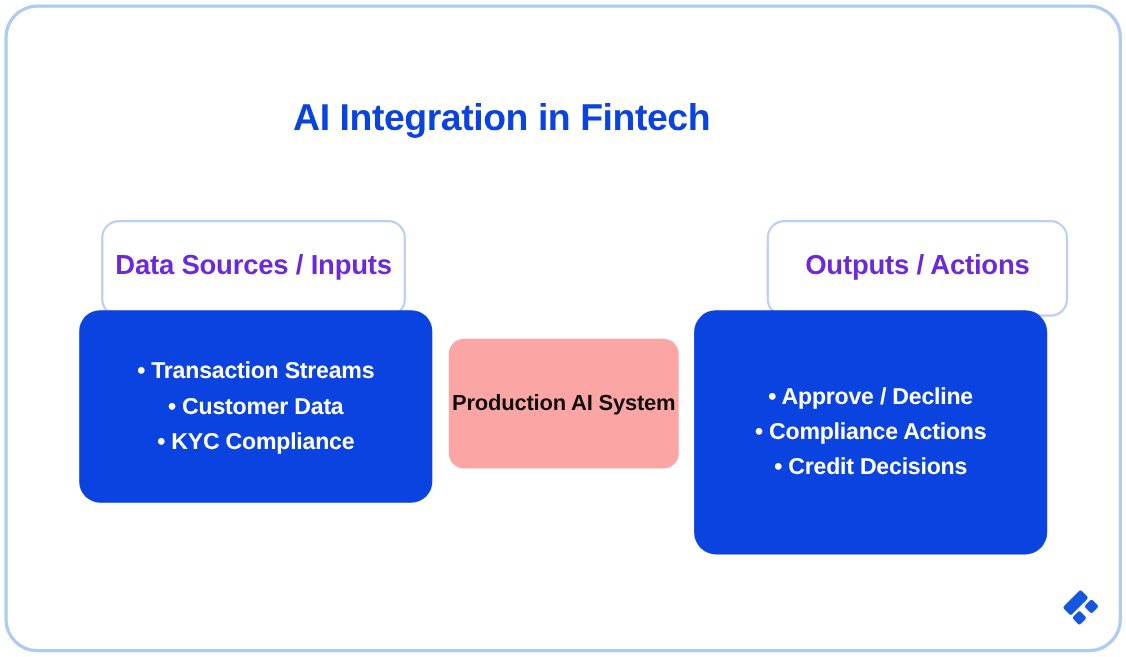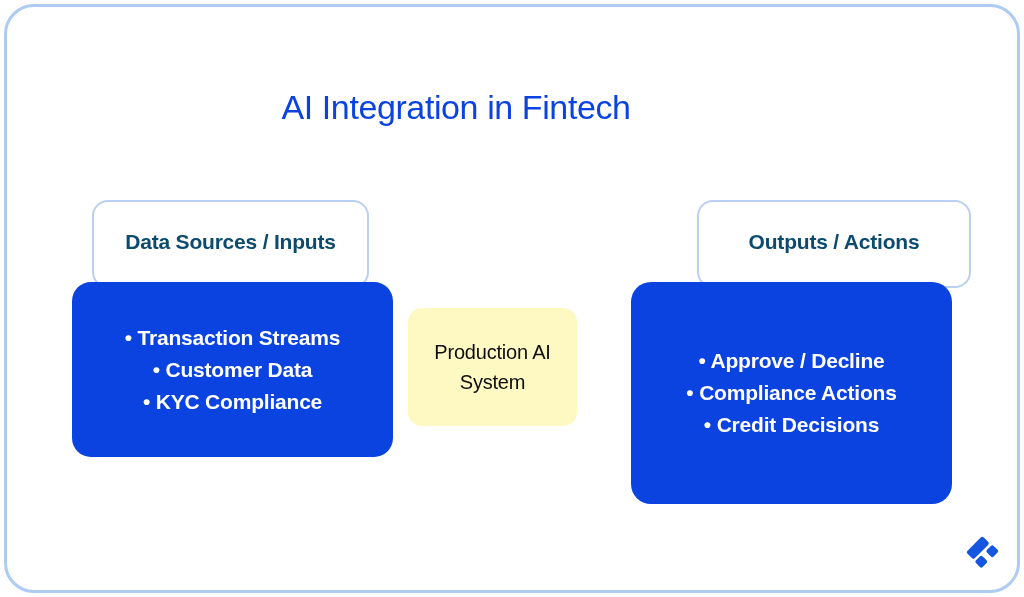--- a/index.html
+++ b/index.html
@@ -36,41 +36,41 @@
   }
 
   
   .title {
     position: absolute;
     left: 0;
     top: 88px;
     width: 912px;
     text-align: center;
     font-size: 34px;
-    font-weight: normal;
+    font-weight: bold;
     letter-spacing: -0.4px;
     color: #0b43e0;
   }
 
   
   .group {
     position: absolute;
   }
 
   .group-header {
     position: absolute;
     box-sizing: border-box;
     background: #ffffff;
     border: 2px solid #b9cff4;
     border-radius: 16px;
     display: flex;
     align-items: center;
     justify-content: center;
-    color: #0c4a6e;
-    font-size: 21px;
+    color: #6d28d9;
+    font-size: 25px;
     font-weight: bold;
     line-height: 31px;
     letter-spacing: -0.2px;
     z-index: 1;
   }
 
   .group-body {
     position: absolute;
     box-sizing: border-box;
     background: #0b43e0;
@@ -122,31 +122,31 @@
     top: 282px;
     width: 321px;
     height: 222px;
   }
 
   
   #center-node {
     position: absolute;
     left: 408px;
     top: 308px;
-    width: 169px;
+    width: 209px;
     height: 118px;
-    background: #fef9c3;
+    background: #fca5a5;
     border-radius: 14px;
     display: flex;
     align-items: center;
     justify-content: center;
     text-align: center;
     color: #0d0d0d;
     font-size: 20px;
-    font-weight: normal;
+    font-weight: bold;
     line-height: 30px;
     letter-spacing: -0.2px;
     z-index: 2;
   }
 
   
   .logo {
     position: absolute;
     left: 963px;
     top: 533px;

